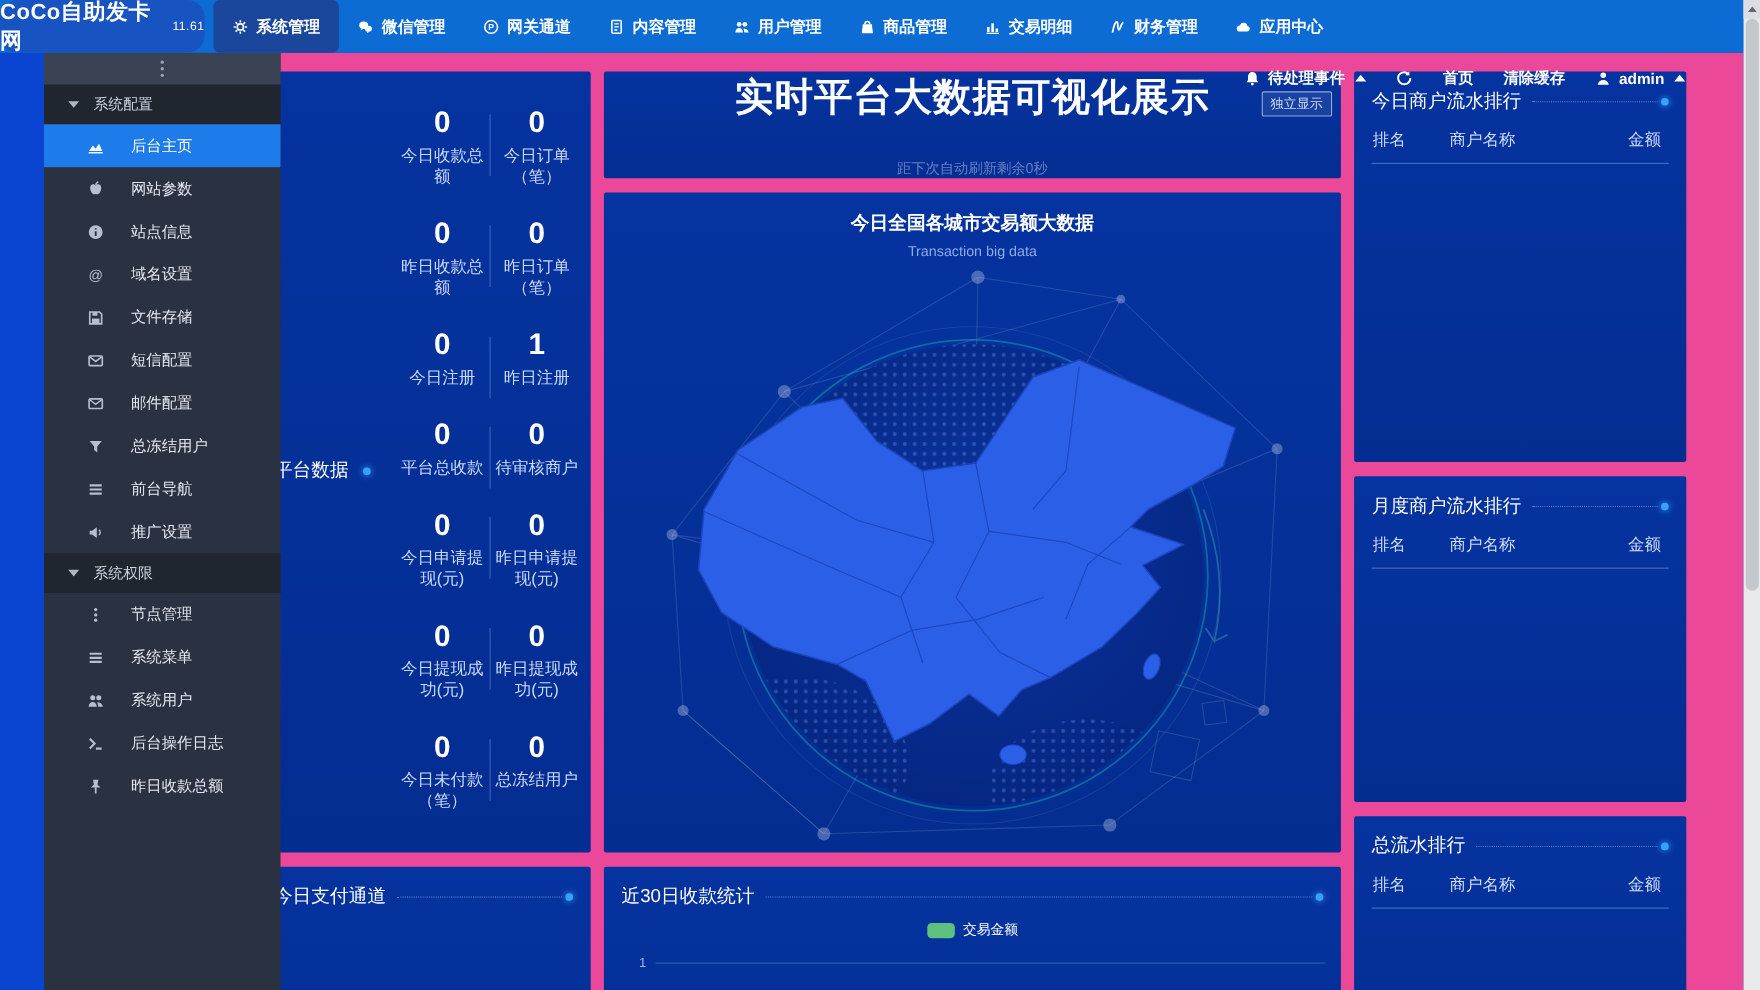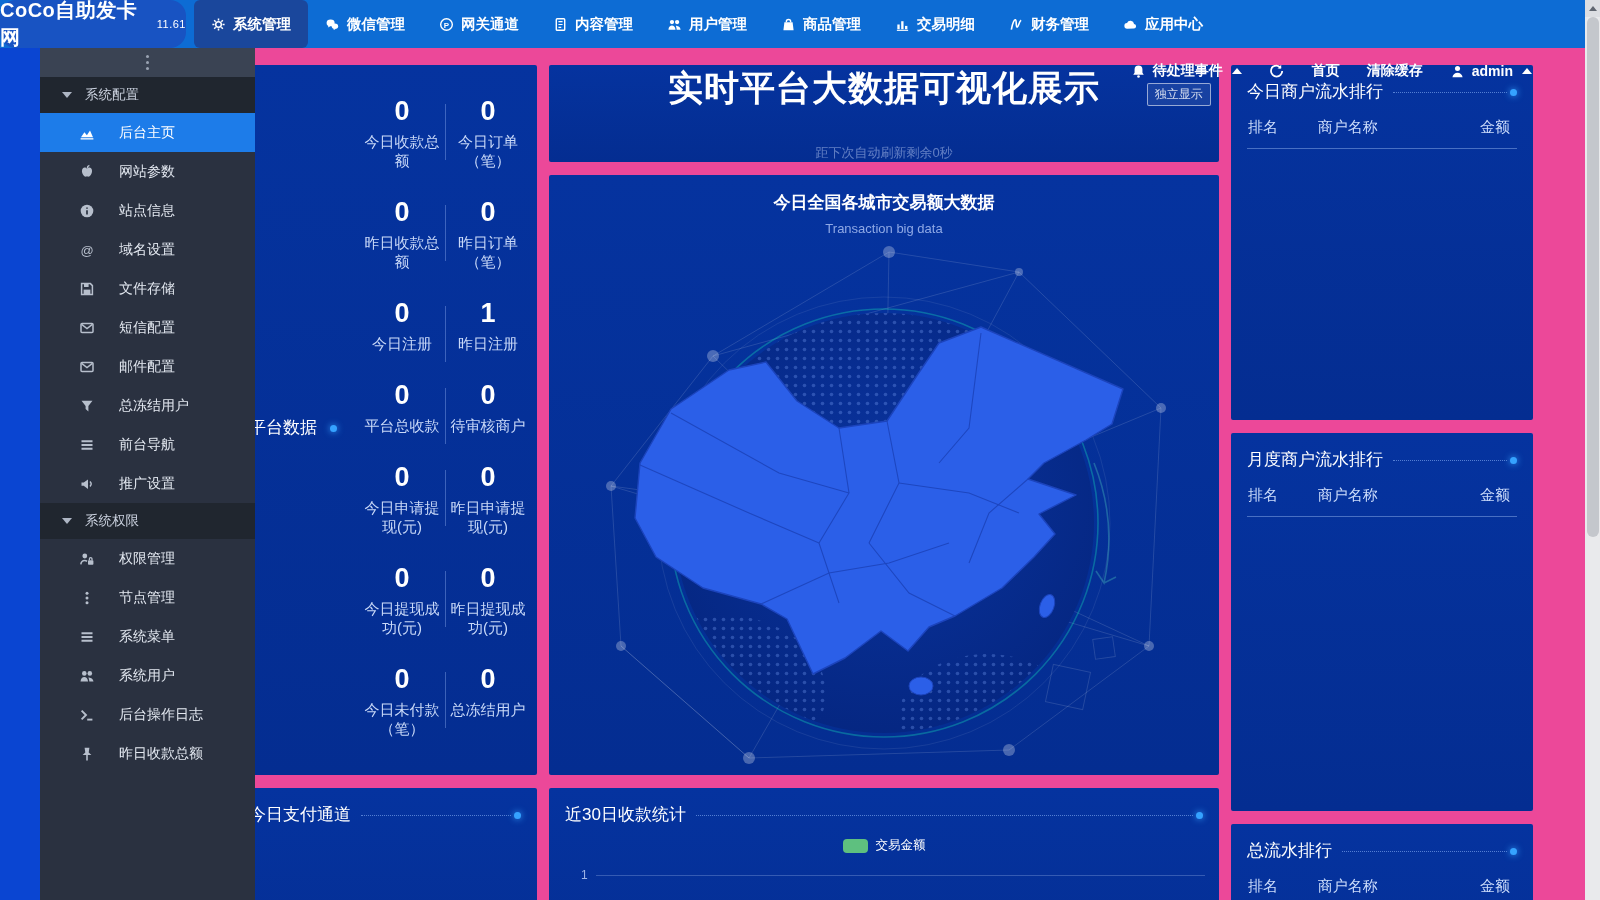--- a/index.html
+++ b/index.html
@@ -70,21 +70,21 @@
   .legend-swatch { width:25px; height:14px; border-radius:4px; background:#5ec07f; }
   .legend-label { color:#fff; font-size:12.5px; }
   .axis-row { display:flex; align-items:center; margin:14px 14px 0 32px; gap:8px; }
   .axis-row .tick { color:#9db4e6; font-size:12px; }
   .axis-row .axline { flex:1; height:1px; background:rgba(200,220,255,.25); }
 
   
   .rank-head { display:flex; padding:15px 17px 11px; color:#cdddfb; font-size:15px; }
   .rank-head .c0 { width:26%; } .rank-head .c1 { width:46%; } .rank-head .c2 { width:28%; text-align:right; padding-right:6px; }
   .rank-sep { margin:0 16px; height:1px; background:rgba(175,205,255,.4); }
-  .rank1 { height:355px; } .rank2 { height:378px;font-family:Liberation Mono, monospace; } .rank3 { height:240px; }
+  .rank1 { height:355px; } .rank2 { height:296px;font-family:Liberation Mono, monospace; } .rank3 { height:240px; }
   .paychan { height:240px; }
 
   
   .hctrl { position:absolute; top:14px; right:53px; display:flex; align-items:center; gap:27px; z-index:10;
     color:#fff; font-size:14px; font-weight:600; }
   .hctrl .grp { display:flex; align-items:center; gap:7px; cursor:pointer; white-space:nowrap; }
   .caret-up { width:0; height:0; border-left:5px solid transparent; border-right:5px solid transparent;
     border-bottom:6px solid #fff; margin-left:2px; }
   .pending-box { position:absolute; top:21px; left:16px; border:1px solid rgba(255,255,255,.55);
     background:rgba(255,255,255,.08); color:rgba(255,255,255,.8); font-size:12px; font-weight:400;
@@ -348,26 +348,20 @@
       <svg class="ic">
         <use href="#i-megaphone"></use>
       </svg>
       <span>推广设置</span>
     </div>
 
   <div class="side-section">
     <span class="caret-down"></span>
     <span>系统权限</span>
   </div>
-  <div class="side-item">
-      <svg class="ic">
-        <use href="#i-userlock"></use>
-      </svg>
-      <span>权限管理</span>
-    </div>
   <div class="side-item">
       <svg class="ic">
         <use href="#i-vdots"></use>
       </svg>
       <span>节点管理</span>
     </div>
   <div class="side-item">
       <svg class="ic">
         <use href="#i-list"></use>
       </svg>

